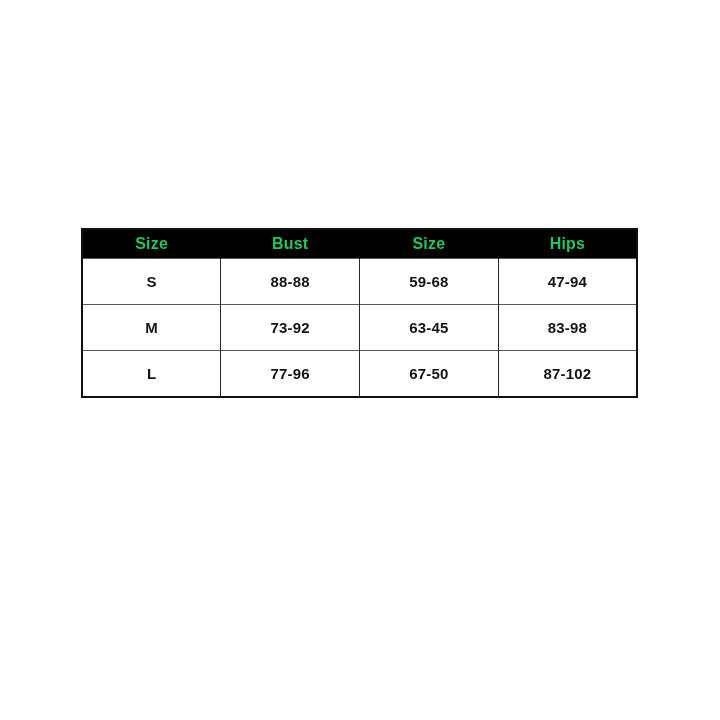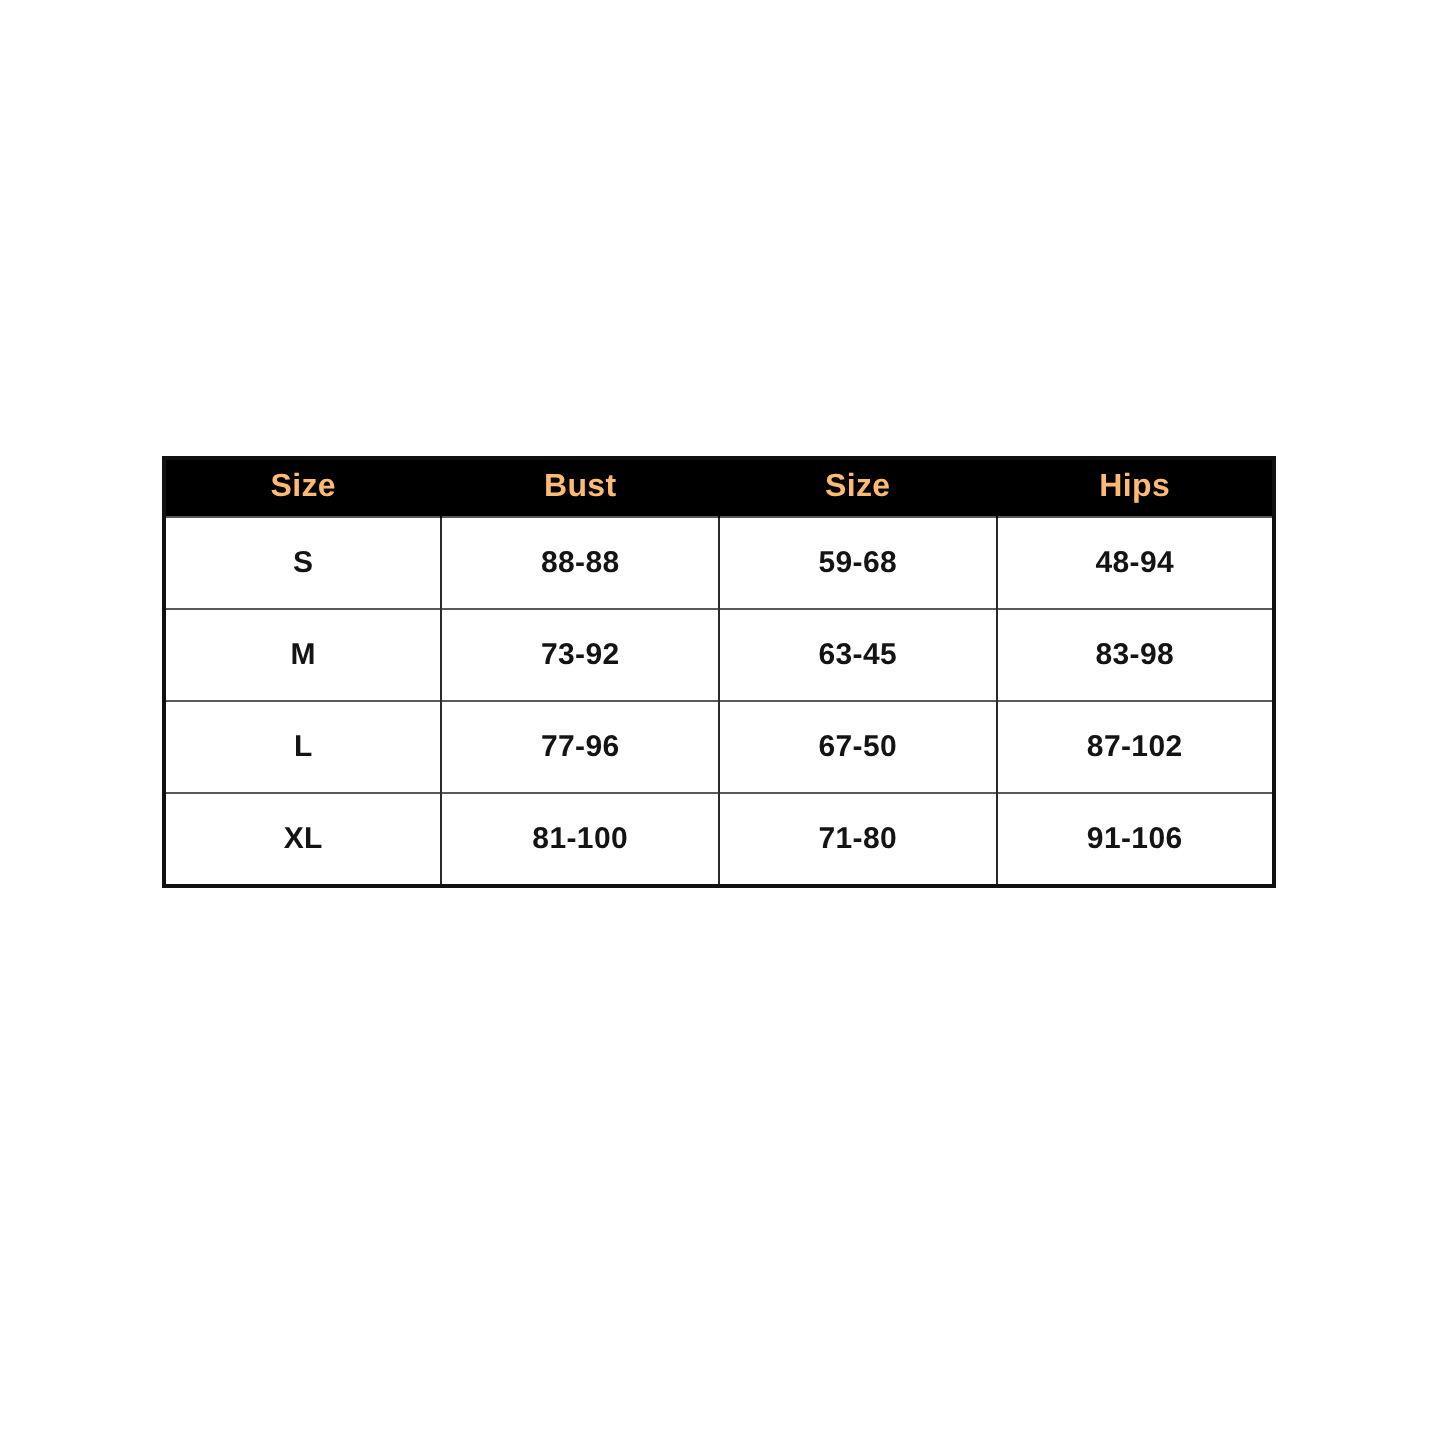--- a/index.html
+++ b/index.html
@@ -22,21 +22,21 @@
       width: 557px;
     }
     table.size-chart {
       width: 100%;
       border-collapse: collapse;
       table-layout: fixed;
       border: 2px solid #111111;
     }
     table.size-chart th {
       background: #000000;
-      color: #fdba74;
+      color: #22c55e;
       font-weight: bold;
       font-size: 16px;
       height: 28px;
       text-align: center;
       vertical-align: middle;
       border-left: 1px solid #000000;
       border-right: 1px solid #000000;
       padding: 0;
       letter-spacing: 0.2px;
     }
@@ -75,36 +75,30 @@
           <th>Bust</th>
           <th>Size</th>
           <th>Hips</th>
         </tr>
       </thead>
       <tbody>
         <tr>
           <td>S</td>
           <td>88-88</td>
           <td>59-68</td>
-          <td>48-94</td>
+          <td>47-94</td>
         </tr>
         <tr>
           <td>M</td>
           <td>73-92</td>
           <td>63-45</td>
           <td>83-98</td>
         </tr>
         <tr>
           <td>L</td>
           <td>77-96</td>
           <td>67-50</td>
           <td>87-102</td>
         </tr>
-        <tr>
-          <td>XL</td>
-          <td>81-100</td>
-          <td>71-80</td>
-          <td>91-106</td>
-        </tr>
       </tbody>
     </table>
   </div>
 </div>
 
 </body></html>

